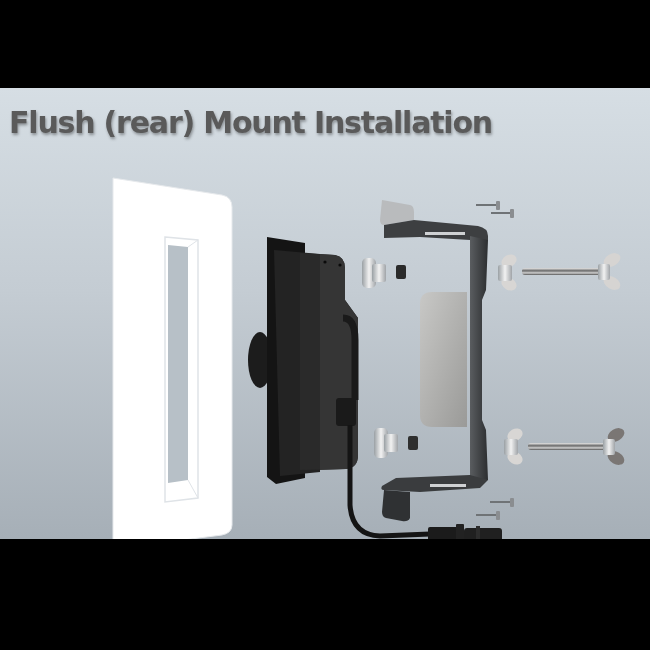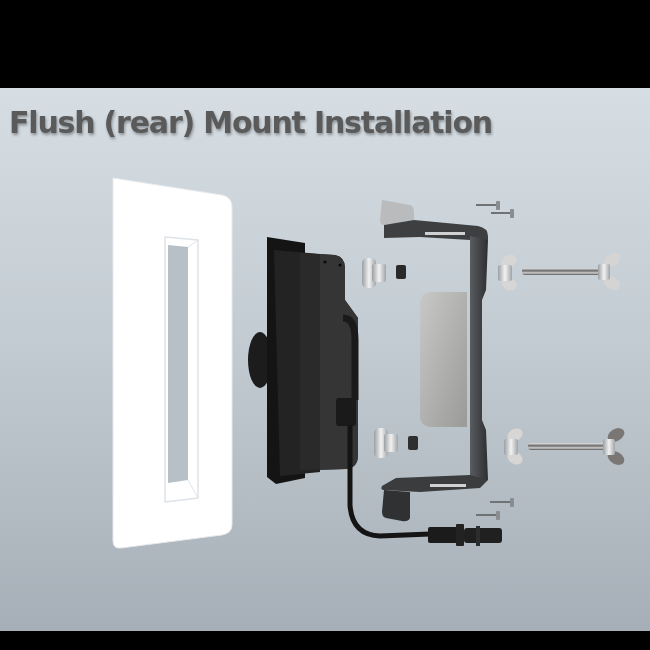--- a/index.html
+++ b/index.html
@@ -1,18 +1,18 @@
 <!DOCTYPE html>
 <html><head>
 <meta charset="utf-8">
 <style>
   html, body { margin:0; padding:0; background:#000; }
   body { width:650px; height:650px; position:relative; overflow:hidden; font-family:"Liberation Sans", sans-serif; }
   .panel {
-    position:absolute; left:0; top:88px; width:650px; height:543px;
+    position:absolute; left:0; top:88px; width:650px; height:451px;
     background:linear-gradient(to bottom, #d6dee4 0%, #c4ccd3 45%, #a6afb7 100%);
     overflow:hidden;
   }
   .title {
     position:absolute; left:9px; top:17px;
     font-family:"DejaVu Sans", sans-serif; font-weight:bold; font-size:30px;
     letter-spacing:-1.2px; color:#5a5a5a;
     text-shadow: 1px 2px 3px rgba(0,0,0,0.35);
     white-space:nowrap;
   }

